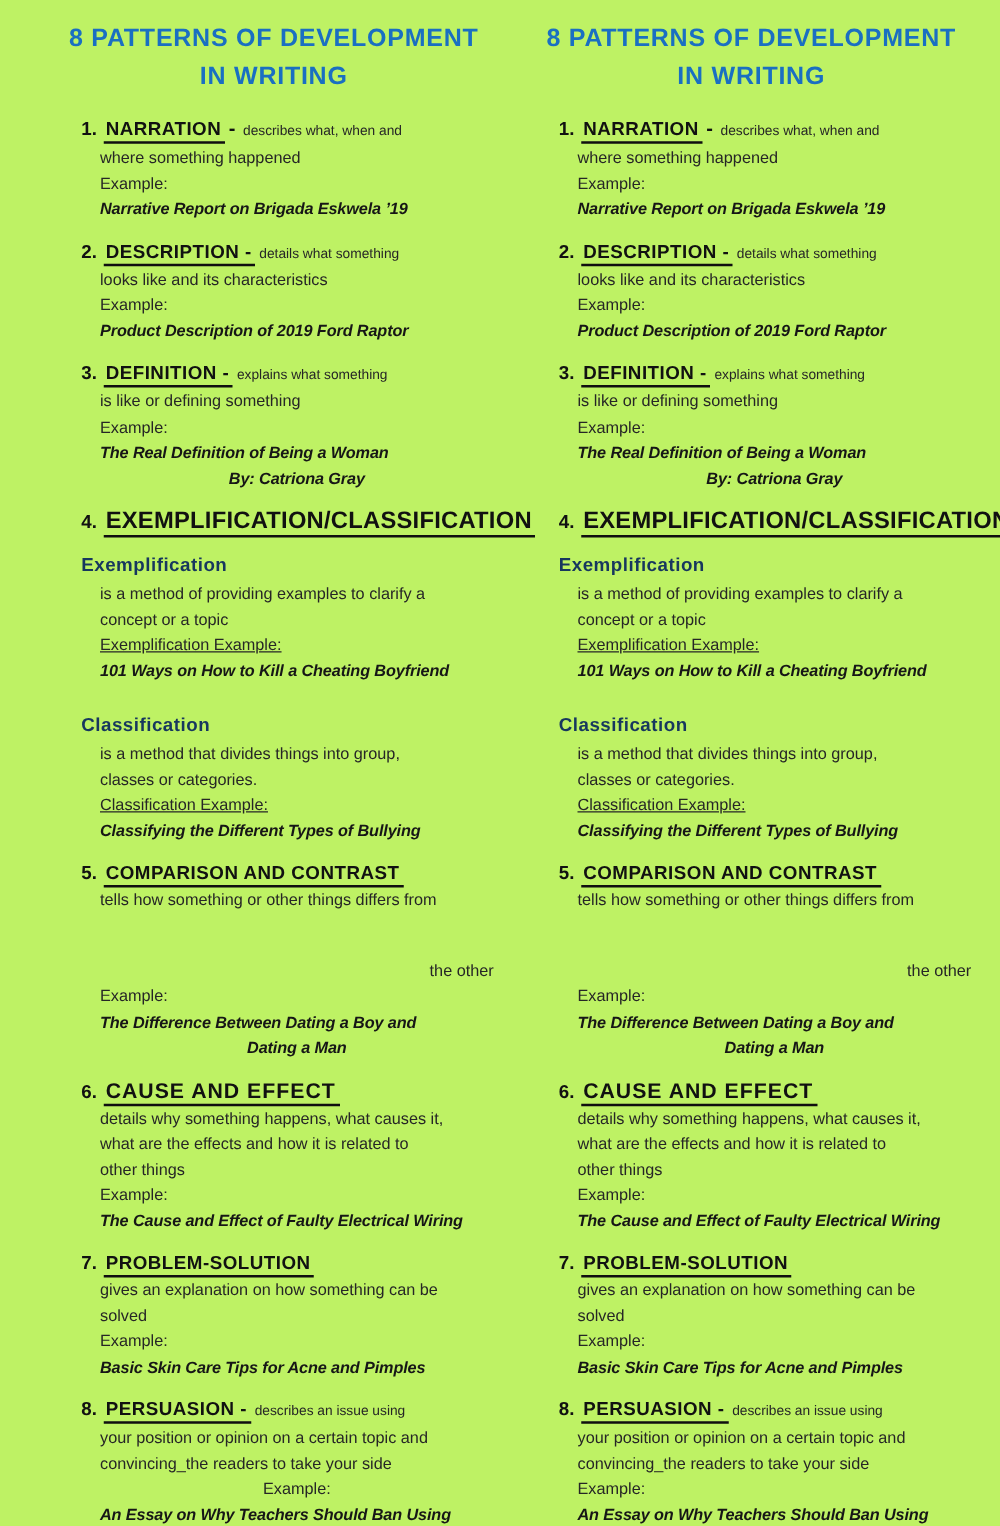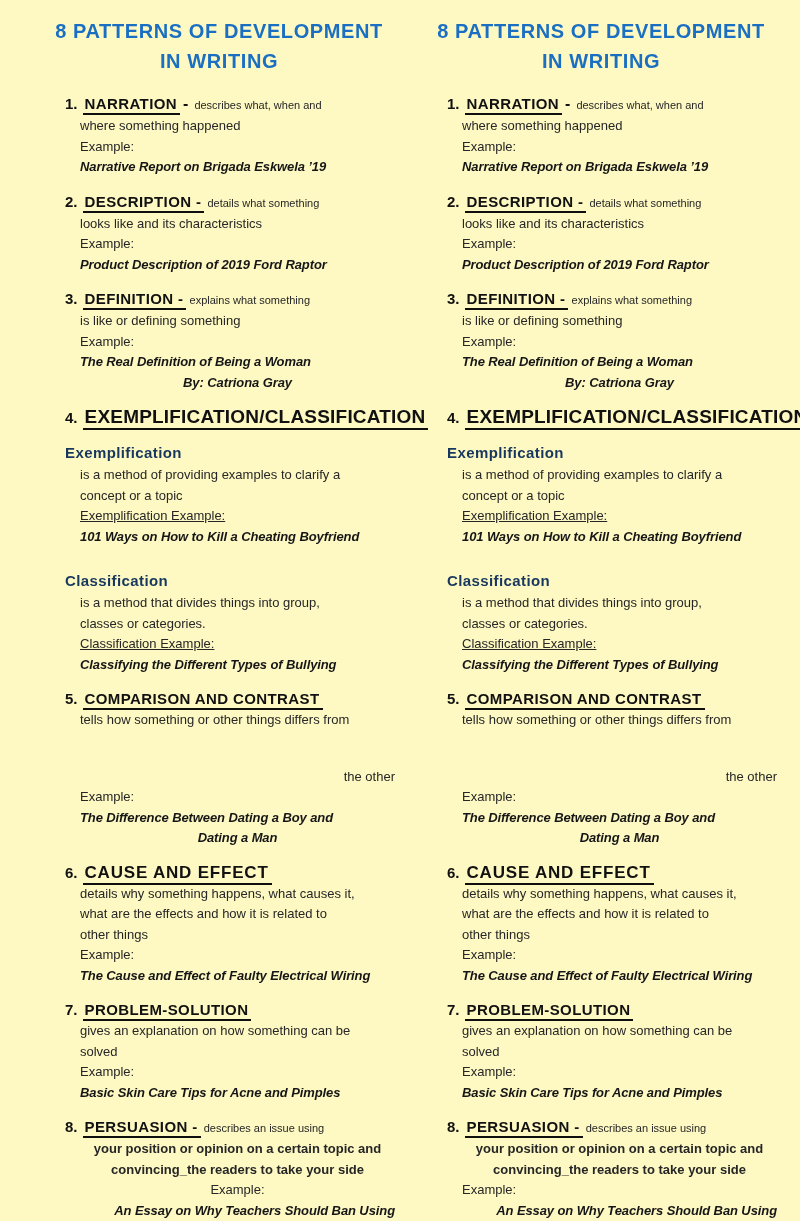--- a/index.html
+++ b/index.html
@@ -1,18 +1,18 @@
 <!DOCTYPE html>
 <html style="--title-col: #1a6fc2; --sub-col: #17375e; --head-col: #111111; --body-col: #262626;"><head>
 <meta charset="utf-8">
 <style>
   html,body { margin:0; padding:0; background:#ffffff; }
   .doc {
     width:800px; height:1221px;
-    background:#fef9c3;
+    background:#bef264;
     display:flex;
     overflow:hidden;
     font-family:"Liberation Sans", sans-serif;
     color:var(--body-col,#262626);
   }
   .col { width:352px; margin-left:43px; padding-top:16px; box-sizing:border-box; }
   .col2 { margin-left:30px; }
 
   .title {
     text-align:center;
@@ -50,24 +50,24 @@
   .section + .section { margin-top:22px; }
   .subheading {
     color:var(--sub-col,#17375e);
     font-weight:bold; font-size:15px; letter-spacing:0.4px;
     line-height:24px;
   }
 
   
   .item[data-idx="5"] .body-line.bl-1 { text-align:right;margin-top:36px; }
   .item[data-idx="7"] .body-line.bl-1 { text-align:left; }
-  .item[data-idx="8"] .body-line { text-align:center;font-weight:bold; }
+  .item[data-idx="8"] .body-line { text-align:left; }
   .item[data-idx="8"] .example-label { text-align:center; }
   .col2 .item[data-idx="8"] .example-label { text-align:left; }
-  .item[data-idx="8"] .example-line { text-align:right; }
+  .item[data-idx="8"] .example-line { text-align:left; }
   .item[data-idx="3"] .example-line.el-1 { text-align:center; }
   .item[data-idx="5"] .example-line.el-1 { text-align:center; }
 </style>
 </head>
 <body>
 
 <div class="doc">
   <div class="col" id="col1">
       <div class="title">
         <div class="title-line">8 PATTERNS OF DEVELOPMENT</div>

